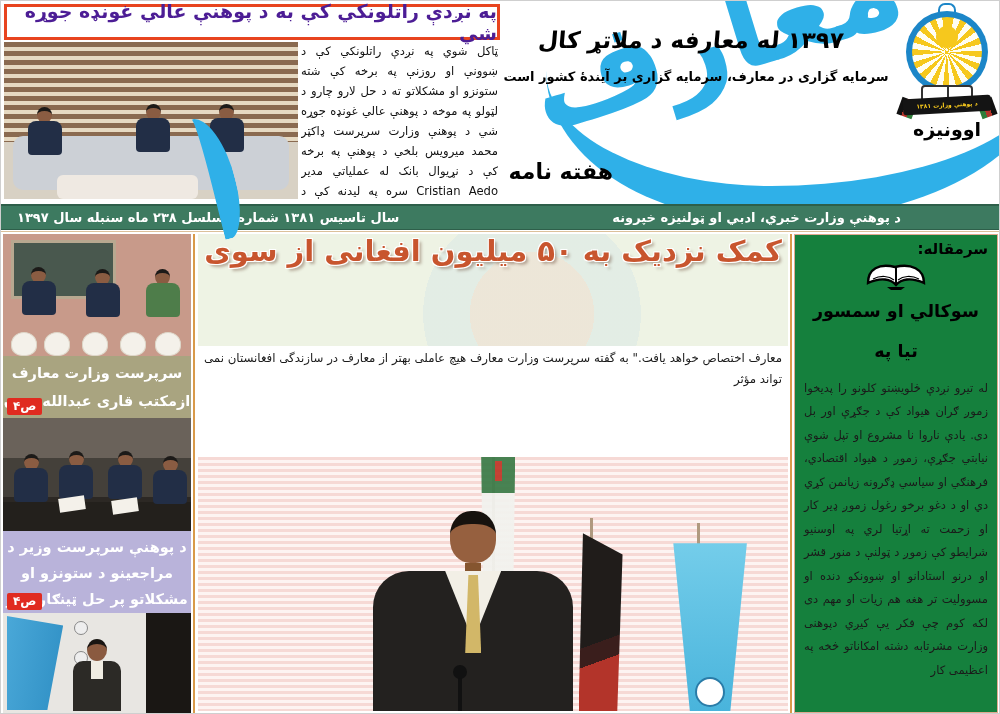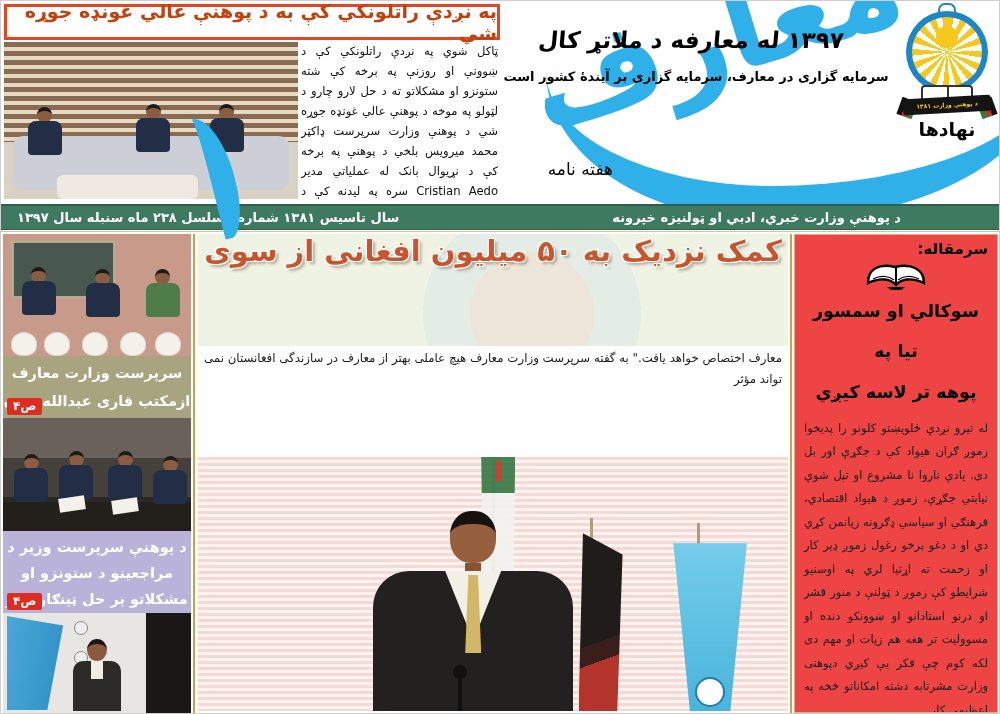--- a/index.html
+++ b/index.html
@@ -3,21 +3,21 @@
 <meta charset="utf-8">
 <style>
   html,body{margin:0;padding:0;background:#e9e9e9;}
   .page{position:relative;width:1000px;height:714px;background:#ffffff;margin:0 auto;
         font-family:"DejaVu Sans",sans-serif;overflow:hidden;direction:rtl;
         border:1px solid #cfcfcf;box-sizing:border-box;}
 
   
   .tl-headline{position:absolute;left:3px;top:3px;width:490px;height:30px;border:3px solid #e8441f;
         background:#fff;display:flex;align-items:center;justify-content:center;
-        font-weight:bold;font-size:19px;color:#c2410c;z-index:6;}
+        font-weight:bold;font-size:19px;color:#4c1d95;z-index:6;}
   .tl-photo{position:absolute;left:3px;top:41px;width:294px;height:157px;overflow:hidden;
         background:repeating-linear-gradient(180deg,#8a6a50 0 5px,#e6d9c2 5px 9px);}
   .tl-photo .floor{position:absolute;bottom:0;left:0;width:100%;height:36%;background:#d8d1c4;}
   .tl-photo .sofa{position:absolute;bottom:6%;left:3%;width:94%;height:34%;background:#ccd0d6;border-radius:10px;}
   .tl-photo .table{position:absolute;bottom:0;left:18%;width:48%;height:15%;background:#efe9e2;border-radius:6px;}
   .person{position:absolute;}
   .person .head{width:15px;height:16px;border-radius:50%;background:#8a5c42;margin:0 auto;border-top:4px solid #1c1a18;box-sizing:border-box;}
   .person .torso{width:34px;height:34px;background:#222e46;border-radius:8px 8px 4px 4px;margin-top:-2px;}
   .tl-photo .p1{left:8%;bottom:28%;}
   .tl-photo .p2{left:45%;bottom:30%;}
@@ -31,21 +31,21 @@
         transform:rotate(-17deg);letter-spacing:-6px;z-index:2;line-height:1;}
   .mast-swash{position:absolute;left:45px;top:70px;width:500px;height:115px;
         border-bottom:36px solid #2fb0e8;border-radius:0 0 55% 45%/0 0 100% 100%;z-index:2;}
   .mast-descender{position:absolute;left:150px;top:120px;width:60px;height:125px;
         border-right:24px solid #2fb0e8;border-radius:0 60% 40% 0/0 100% 80% 0;
         transform:rotate(-14deg);z-index:4;}
   .mast-line1{position:absolute;right:140px;top:26px;width:340px;text-align:center;
         font-size:23px;font-weight:bold;color:#000;transform:skewX(-5deg);z-index:5;}
   .mast-line2{position:absolute;right:105px;top:68px;width:400px;text-align:center;
         font-size:13px;font-weight:bold;color:#000;z-index:5;}
-  .weekly-dari{position:absolute;right:388px;top:158px;font-size:17px;font-weight:normal;color:#000;z-index:5;}
+  .weekly-dari{position:absolute;right:388px;top:158px;font-size:22px;font-weight:bold;color:#000;z-index:5;}
   .weekly-pashto{position:absolute;right:8px;top:117px;width:92px;text-align:center;
         font-size:19px;font-weight:bold;color:#000;z-index:5;}
 
   .logo{position:absolute;right:8px;top:2px;width:92px;height:114px;z-index:5;}
   .logo .ring{position:absolute;left:5px;top:8px;width:82px;height:82px;border-radius:50%;
         background:#1c86c8;}
   .logo .inner{position:absolute;left:11px;top:14px;width:70px;height:70px;border-radius:50%;
         background:repeating-conic-gradient(#f6c81d 0 11deg,#fffdf2 11deg 22deg);overflow:hidden;}
   .logo .sun{position:absolute;left:50%;top:30%;width:22px;height:22px;border-radius:50%;
         background:#f6c81d;transform:translate(-50%,-50%);}
@@ -135,21 +135,21 @@
   .speaker .neck{width:16px;height:8px;background:#85552f;margin:0 auto;}
   .speaker .shoulders{width:200px;height:150px;margin:0 auto;background:#23211f;border-radius:36px 36px 0 0;position:relative;}
   .speaker .shirt{position:absolute;left:50%;top:0;width:56px;height:70px;transform:translateX(-50%);
         background:#f2efe6;clip-path:polygon(0 0,100% 0,50% 100%);}
   .speaker .tie{position:absolute;left:50%;top:4px;width:16px;height:78px;transform:translateX(-50%);
         background:#d2b768;clip-path:polygon(20% 0,80% 0,100% 100%,0 100%);}
   .big-photo .mic{position:absolute;left:44%;bottom:0;width:4px;height:34px;background:#111;}
   .big-photo .mic:before{content:"";position:absolute;left:-5px;top:-12px;width:14px;height:14px;border-radius:50%;background:#111;}
 
   
-  .editorial{position:absolute;left:793px;top:233px;width:204px;height:479px;background:#ef4444;
+  .editorial{position:absolute;left:793px;top:233px;width:204px;height:479px;background:#15803d;
         border:1px solid #e0a98f;box-sizing:border-box;padding:5px 9px;overflow:hidden;}
   .ed-label{font-weight:bold;font-size:15px;color:#000;text-align:right;}
   .ed-book{display:block;margin:1px auto 0 auto;}
   .ed-title{text-align:center;font-weight:bold;font-size:17.5px;color:#000;line-height:2.3;}
   .ed-body{font-size:11.5px;line-height:23.5px;text-align:justify;color:#1a1a1a;margin-top:5px;}
 </style>
 </head>
 <body>
 
 <div class="page">
@@ -175,21 +175,21 @@
   </div>
 
   <div class="tl-text">ټاکل شوي په نږدې راتلونکي کې د ښوونې او روزنې په برخه کې شته ستونزو او مشکلاتو ته د حل لارو چارو د لټولو په موخه د پوهنې عالي غونډه جوړه شي د پوهنې وزارت سرپرست ډاکټر محمد میرویس بلخي د پوهنې په برخه کې د نړیوال بانک له عملیاتي مدیر Cristian Aedo سره په لیدنه کې د یادې...</div>
 
   <div class="mast">
     <div class="mast-swash"></div>
     <div class="mast-word">معارف</div>
     <div class="mast-line1">۱۳۹۷ له معارفه د ملاتړ کال</div>
     <div class="mast-line2">سرمایه گزاری در معارف، سرمایه گزاری بر آیندهٔ کشور است</div>
     <div class="weekly-dari">هفته نامه</div>
-    <div class="weekly-pashto">نهادها</div>
+    <div class="weekly-pashto">اوونیزه</div>
     <div class="logo">
       <div class="crown"></div>
       <div class="ring"></div>
       <div class="inner"></div>
       <div class="sun"></div>
       <div class="book"></div>
       <div class="rib-l"></div>
         <div class="rib-r"></div>
       <div class="banner">د پوهنې وزارت ۱۳۸۱</div>
     </div>
@@ -300,18 +300,17 @@
   <div class="editorial">
     <div class="ed-label">سرمقاله:</div>
     <svg class="ed-book" width="62" height="32" viewBox="0 0 62 32">
       <path d="M3 24 C3 10 14 4 30 8 C46 4 59 10 59 24 C46 18 36 20 31 26 C26 20 16 18 3 24 Z" fill="#ffffff" stroke="#000" stroke-width="2.4"></path>
       <path d="M31 8 L31 26" stroke="#000" stroke-width="2"></path>
       <path d="M8 20 C16 16 24 17 29 21 M54 20 C46 16 38 17 33 21" fill="none" stroke="#000" stroke-width="1.2"></path>
       <path d="M22 28 L40 28 L36 31 L26 31 Z" fill="#000"></path>
     </svg>
     <div class="ed-title">
       <span>سوکالي او سمسور تیا په</span><br>
-      <span>پوهه تر لاسه کیږي</span>
     </div>
     <div class="ed-body">له تیرو نږدې څلویښتو کلونو را پدیخوا زموږ ګران هیواد کې د جګړې اور بل دی. یادې ناروا نا مشروع او تپل شوې نیابتي جګړې، زموږ د هیواد اقتصادي، فرهنګي او سیاسي ډګرونه زیانمن کړي دي او د دغو برخو رغول زموږ ډیر کار او زحمت ته اړتیا لري په اوسنیو شرایطو کې زموږ د ټولنې د منور قشر او درنو استادانو او ښوونکو دنده او مسوولیت تر هغه هم زیات او مهم دی لکه کوم چې فکر یې کیږي دپوهنی وزارت مشرتابه دشته امکاناتو څخه په اعظیمی کار</div>
   </div>
 
 </div>
 
 </body></html>

